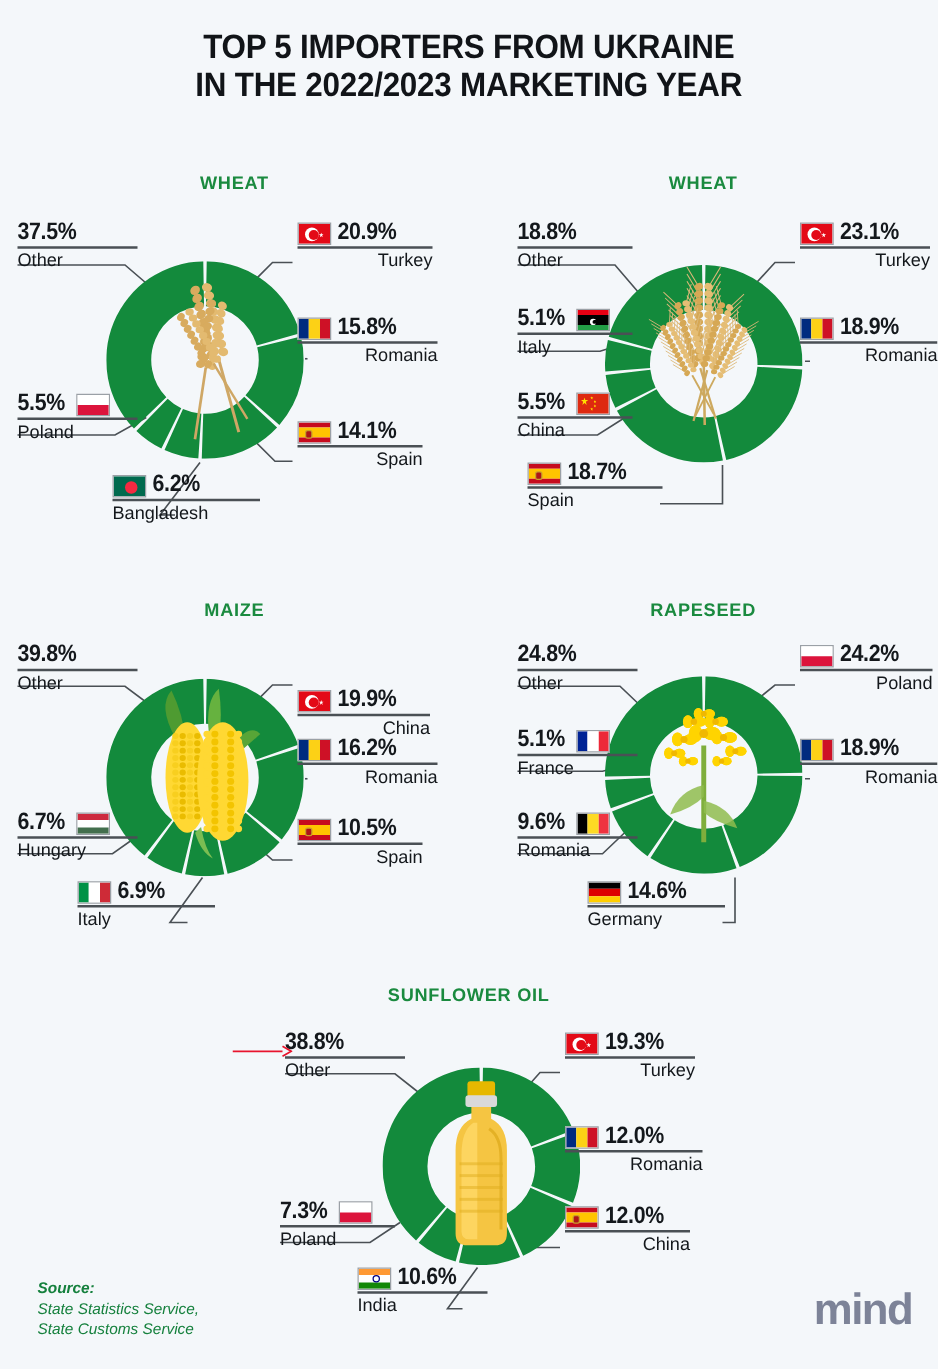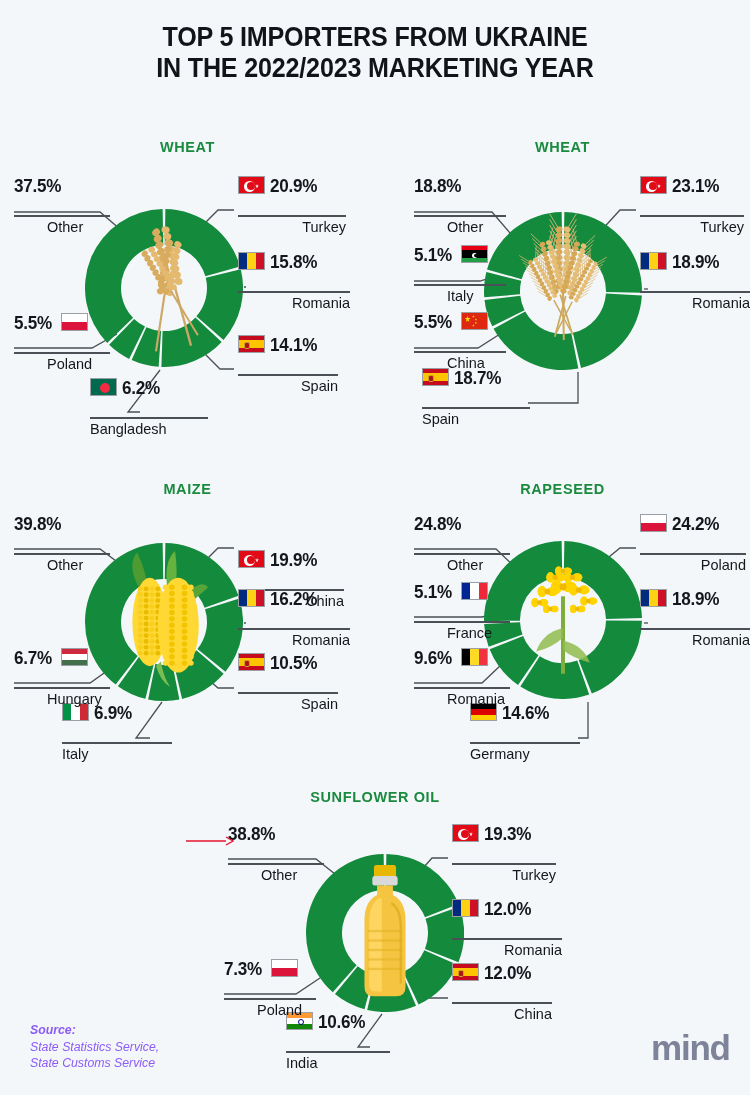--- a/index.html
+++ b/index.html
@@ -32,37 +32,37 @@
   .donut-wrap { position: absolute; }
   .donut { position: absolute; left: 0; top: 0; }
 
   
   .produce { position: absolute; left: 0; top: 0; width: 100%; height: 100%;
              pointer-events: none; }
 
   
   .lbl { position: absolute; white-space: nowrap; }
   .lbl .row {
-    display: flex; align-items: flex-start; gap: 5px;
-    padding-bottom: 19px;
+    display: flex; align-items: flex-end; gap: 5px;
+    padding-bottom: 1px;
   }
   .lbl .pct {
     font-size: 19px; font-weight: 700; color: #14181c;
     letter-spacing: -0.3px; line-height: 1.05;
     transform: scaleX(0.9); transform-origin: left bottom;
   }
   .lbl.r .pct { transform-origin: left bottom; }
   .lbl .rule { height: 1.6px; background: #4a5055; width: 100%; }
   .lbl .cty {
     font-size: 14.5px; color: #14181c; line-height: 1.25;
     padding-top: 1px;
   }
   .lbl.l { text-align: left; }
   .lbl.l .row { justify-content: flex-start; }
-  .lbl.l .cty { text-align: left; margin-left: 33px; }
+  .lbl.l .cty { text-align: left; }
   .lbl.r .row { justify-content: flex-start; }
   .lbl.r .cty { text-align: right; }
   .lbl.c { text-align: left; }
 
   
   .flag {
     width: 27px; height: 18px; flex: 0 0 auto;
     border: 0.8px solid #9aa0a6; position: relative; overflow: hidden;
     background: #fff;
   }
@@ -73,21 +73,21 @@
 
   
   .anno {
     position: absolute; text-align: right;
     color: #e8142d; font-weight: 700; font-size: 12.6px; line-height: 1.33;
   }
   .anno-arrow { position: absolute; }
 
   .source {
     position: absolute; font-style: italic; font-size: 12.3px;
-    color: #8b5cf6; line-height: 1.35;
+    color: #15803d; line-height: 1.35;
   }
   .source b { font-weight: 700; }
 
   .logo {
     position: absolute; font-size: 35px; font-weight: 700;
     color: #7d8398; letter-spacing: -1.2px;
   }
 </style>
 </head>
 <body>

